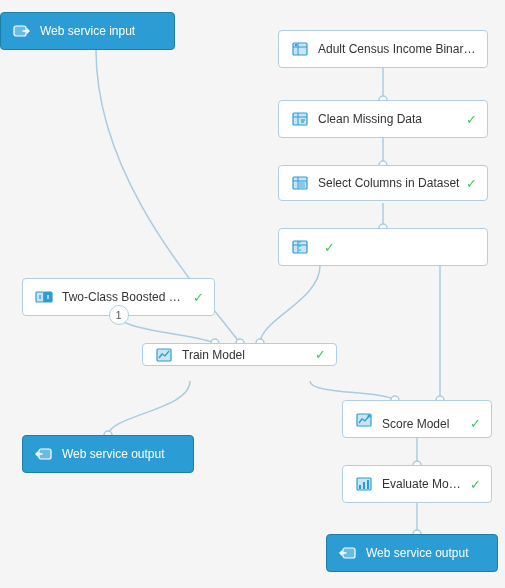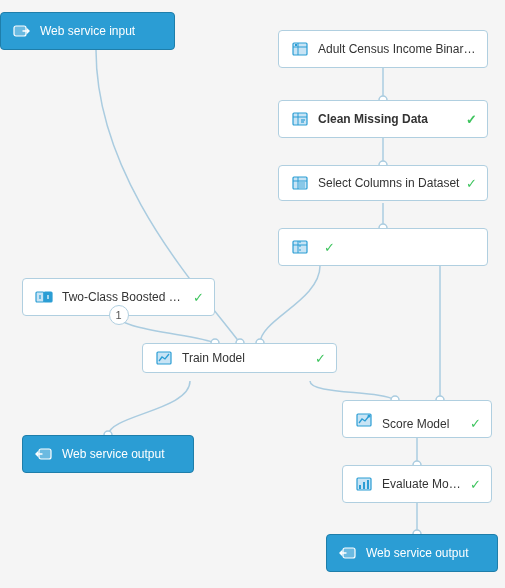--- a/index.html
+++ b/index.html
@@ -142,21 +142,21 @@
       <svg width="18" height="18" viewBox="0 0 18 18" fill="none">
         <rect x="2" y="3" width="14" height="12" rx="1" fill="#c8e4f5" stroke="#2b9dd4" stroke-width="1.2"></rect>
         <line x1="2" y1="7" x2="16" y2="7" stroke="#2b9dd4" stroke-width="1"></line>
         <line x1="7" y1="3" x2="7" y2="15" stroke="#2b9dd4" stroke-width="1"></line>
         <rect x="4" y="4" width="2" height="2" fill="#2b9dd4"></rect>
       </svg>
     </div>
     <span class="node-label">Adult Census Income Binary ...</span>
   </div>
 
-  <div class="node node-white" style="left:278px; top:100px; width:210px; height:38px;font-weight:bold;">
+  <div class="node node-white" style="left:278px; top:100px; width:210px; height:38px;">
     <div class="node-icon">
       <svg width="18" height="18" viewBox="0 0 18 18" fill="none">
         <rect x="2" y="3" width="14" height="12" rx="1" fill="#c8e4f5" stroke="#2b9dd4" stroke-width="1.2"></rect>
         <line x1="2" y1="7" x2="16" y2="7" stroke="#2b9dd4" stroke-width="1"></line>
         <line x1="7" y1="3" x2="7" y2="15" stroke="#2b9dd4" stroke-width="1"></line>
         <line x1="10" y1="10" x2="14" y2="10" stroke="#2b9dd4" stroke-width="1.2"></line>
         <line x1="10" y1="12" x2="13" y2="12" stroke="#2b9dd4" stroke-width="1.2"></line>
       </svg>
     </div>
     <span class="node-label">Clean Missing Data</span>
@@ -195,21 +195,21 @@
         <rect x="9" y="4" width="8" height="10" rx="1" fill="#2b9dd4" stroke="#2b9dd4" stroke-width="1.2"></rect>
         <line x1="5" y1="7" x2="5" y2="11" stroke="#2b9dd4" stroke-width="1.2"></line>
         <line x1="13" y1="7" x2="13" y2="11" stroke="white" stroke-width="1.2"></line>
       </svg>
     </div>
     <span class="node-label">Two-Class Boosted Decision ...</span>
     <span class="check-icon-white">✓</span>
     <div class="badge">1</div>
   </div>
 
-  <div class="node node-white" style="left:142px; top:343px; width:195px; height:30px;">
+  <div class="node node-white" style="left:142px; top:343px; width:195px; height:23px;">
     <div class="node-icon">
       <svg width="18" height="18" viewBox="0 0 18 18" fill="none">
         <rect x="2" y="3" width="14" height="12" rx="1" fill="#c8e4f5" stroke="#2b9dd4" stroke-width="1.2"></rect>
         <polyline points="4,12 7,8 10,10 14,5" stroke="#2b9dd4" stroke-width="1.3" fill="none"></polyline>
       </svg>
     </div>
     <span class="node-label">Train Model</span>
     <span class="check-icon-white">✓</span>
   </div>
 

